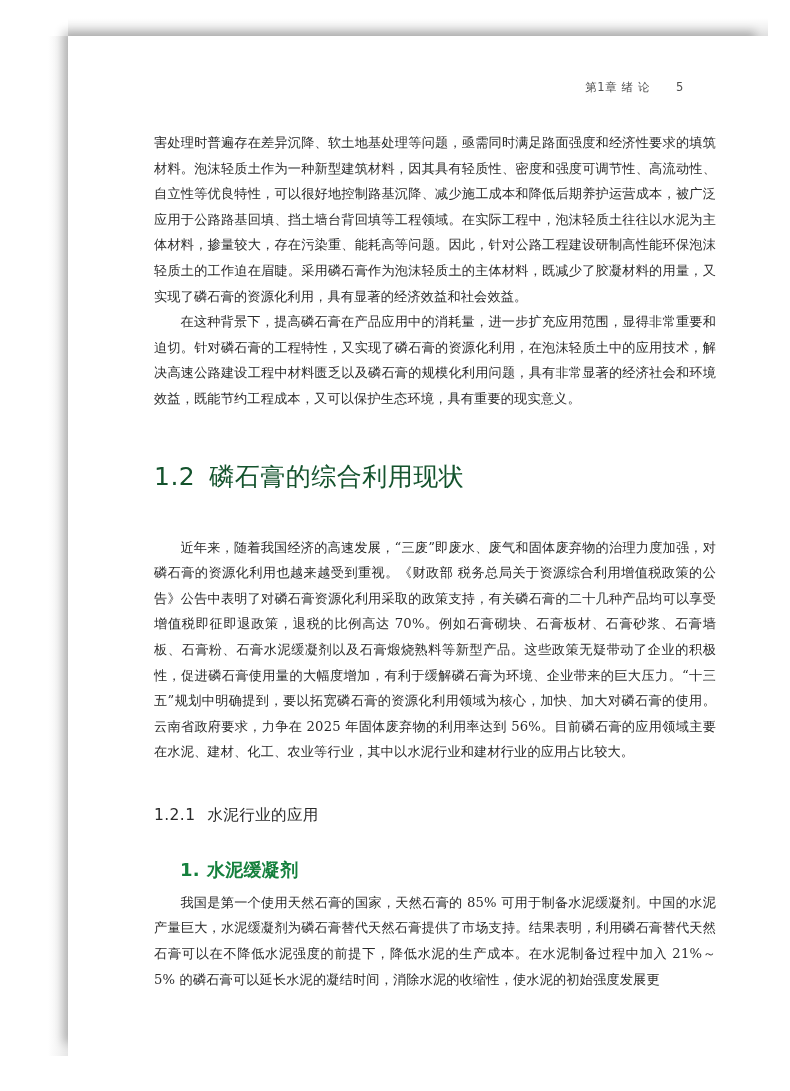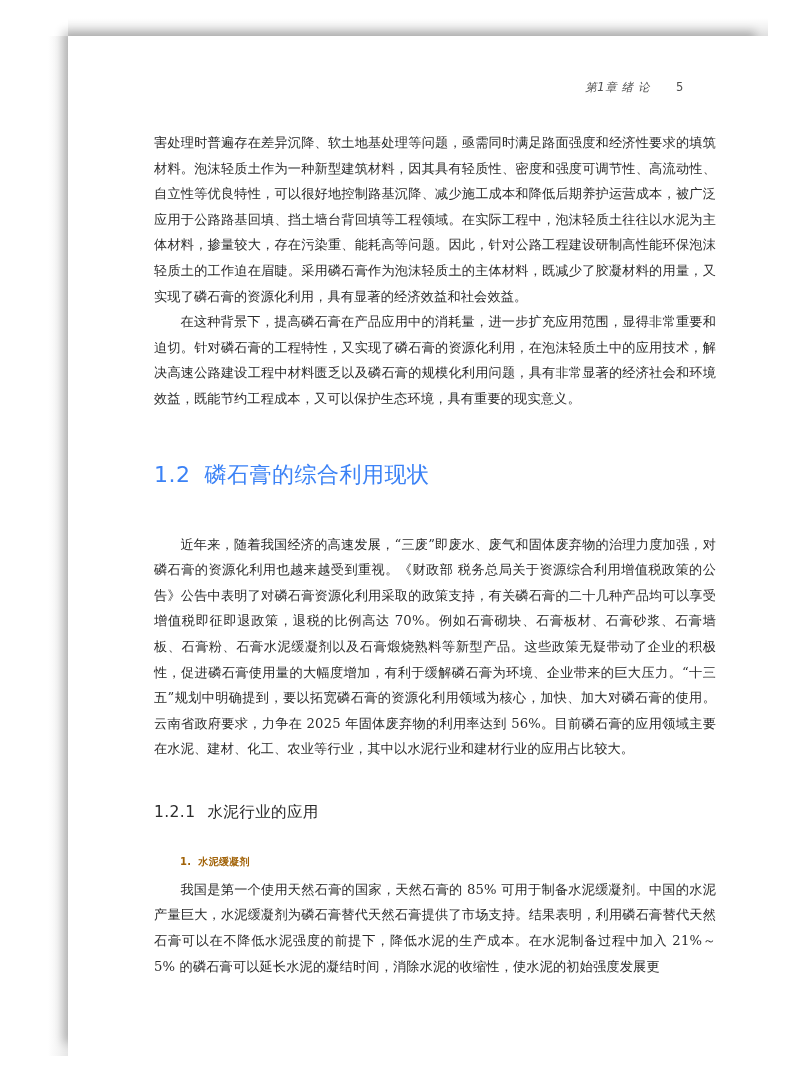--- a/index.html
+++ b/index.html
@@ -52,21 +52,21 @@
     top: 44px;
     width: 700px;
     text-align: right;
     padding-right: 84px;
     box-sizing: border-box;
     font-family: "DejaVu Sans", sans-serif;
     font-size: 11.5px;
     color: #4e4e4e;
     letter-spacing: 0.6px;
   }
-  #running-head .rh-chapter { margin-right: 16px; font-style: italic; }
+  #running-head .rh-chapter { margin-right: 16px; }
   #running-head .rh-pageno { margin-left: 10px; }
 
   
   #content {
     position: absolute;
     left: 62px;
     top: 94px;
     width: 562px;
     margin-left: 24px;
   }
@@ -80,44 +80,44 @@
     text-align: justify;
     text-justify: inter-character;
     text-indent: 0;
     letter-spacing: 0.15px;
   }
   p.body-par.indent { text-indent: 2em; }
 
   h2.sec-head {
     margin: 0;
     font-family: "DejaVu Sans", "Liberation Sans", sans-serif;
-    font-size: 22px;
+    font-size: 25px;
     font-weight: normal;
-    color: #3b82f6;
+    color: #14532d;
     letter-spacing: 0.5px;
   }
   h2.sec-head .num { margin-right: 14px; }
 
   h3.sub-head {
     margin: 0;
     font-family: "DejaVu Sans", "Liberation Sans", sans-serif;
     font-size: 15.5px;
     font-weight: normal;
     color: #2b2b2b;
     letter-spacing: 0.4px;
   }
   h3.sub-head .num { margin-right: 12px; }
 
   h4.item-head {
     margin: 0;
     padding-left: 26px;
     font-family: "DejaVu Sans", "Liberation Sans", sans-serif;
-    font-size: 10px;
+    font-size: 18px;
     font-weight: bold;
-    color: #a16207;
+    color: #15803d;
     letter-spacing: 0.3px;
   }
   h4.item-head .num { margin-right: 7px; }
   .gap-before-sec { height: 48px; }
   .gap-after-sec  { height: 42px; }
   .gap-before-sub { height: 40px; }
   .gap-after-sub  { height: 32px; }
   .gap-after-item  { height: 8px; }
 </style>
 </head>

